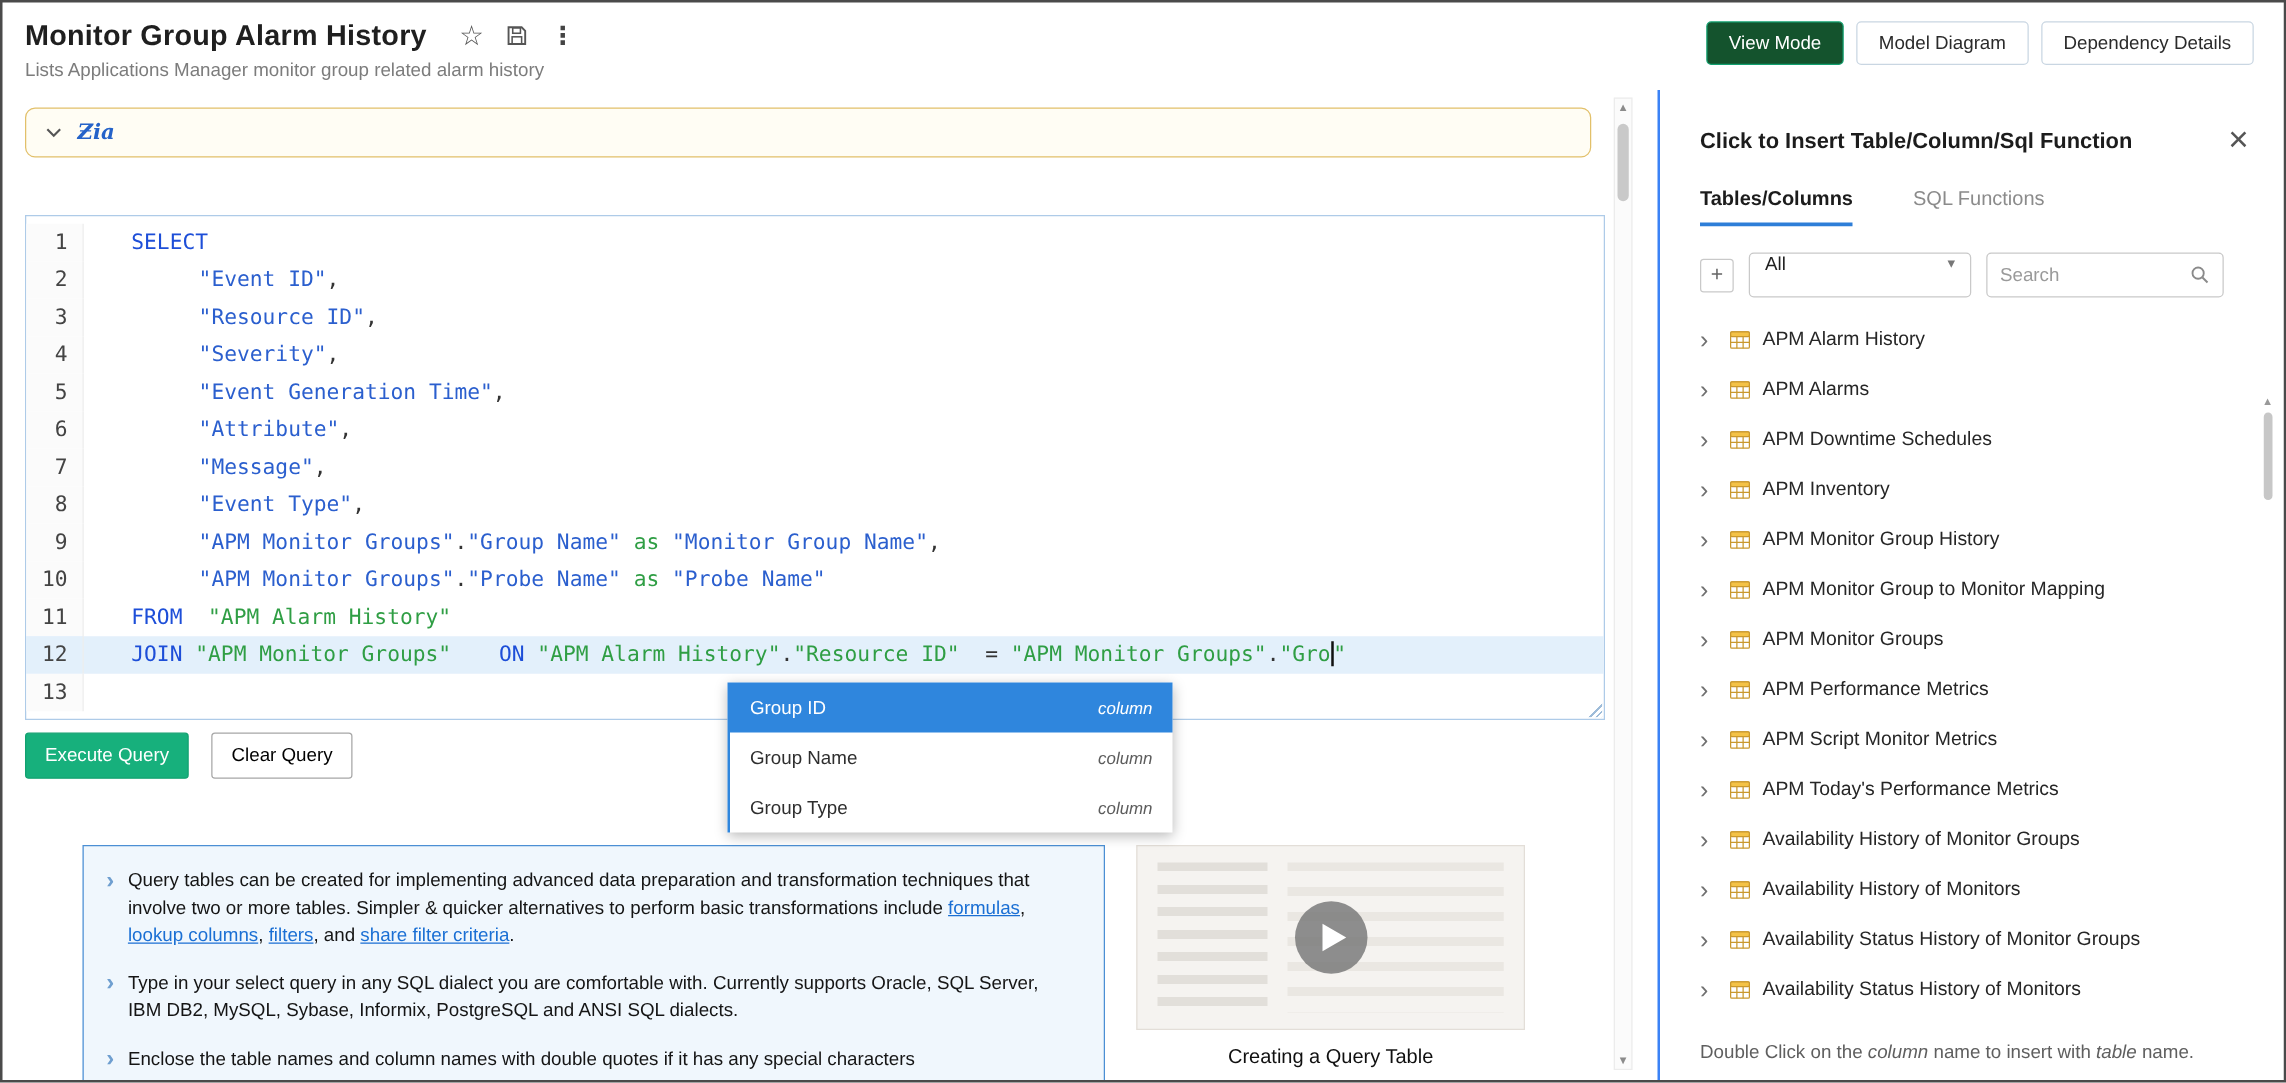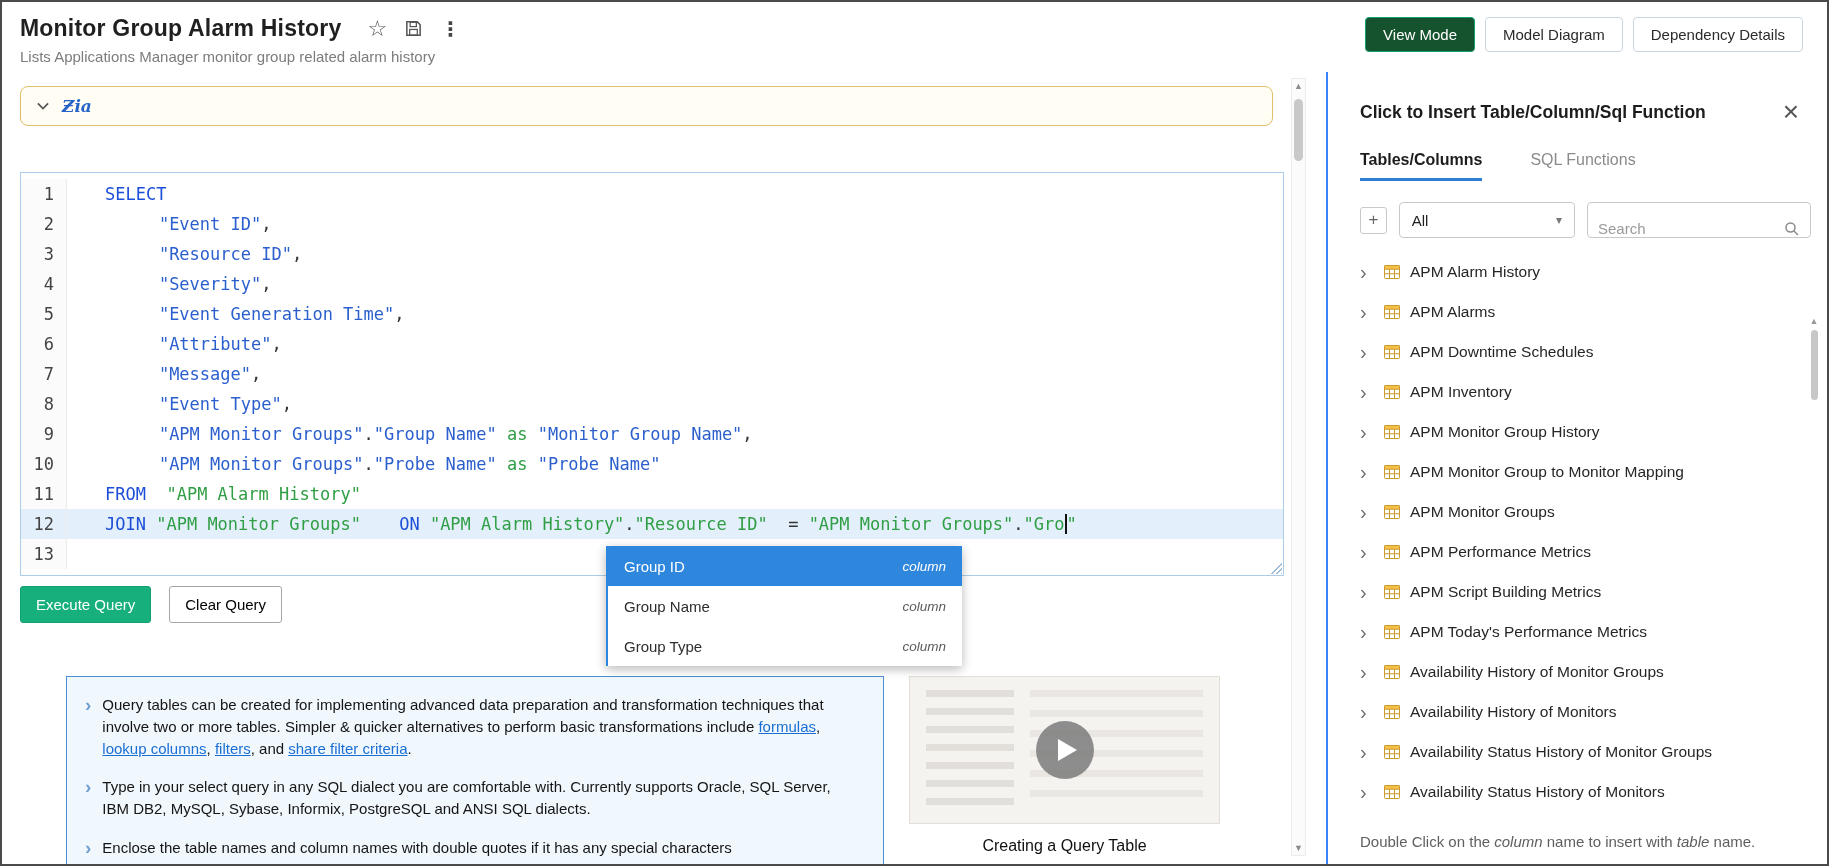--- a/index.html
+++ b/index.html
@@ -75,21 +75,21 @@
   .thumb-mock::before { content:""; position:absolute; left:16px; top:13px; bottom:13px; width:88px;
     background:repeating-linear-gradient(180deg,#e2dfda 0 7px, transparent 7px 18px); }
   .thumb-mock::after { content:""; position:absolute; left:120px; right:16px; top:13px; bottom:13px;
     background:repeating-linear-gradient(180deg,#eae7e2 0 7px, transparent 7px 20px); }
   .play-button { position:absolute; left:50%; top:50%; transform:translate(-50%,-50%); width:58px; height:58px;
     border-radius:50%; background:rgba(118,118,118,.82); display:flex; align-items:center; justify-content:center; }
   .play-tri { width:0; height:0; border-left:19px solid #fff; border-top:11px solid transparent; border-bottom:11px solid transparent; margin-left:6px; }
   .video-caption { text-align:center; font-weight:normal; font-size:16px; color:#101010; margin-top:13px; }
 
   
-  .autocomplete { position:absolute; left:604px; top:474px; width:356px; background:#fff; z-index:40;
+  .autocomplete { position:absolute; left:580px; top:474px; width:356px; background:#fff; z-index:40;
     border-left:2px solid #2f86dd; box-shadow:0 3px 10px rgba(0,0,0,.28); }
   .ac-row { display:flex; justify-content:space-between; align-items:center; height:40px; padding:0 16px; cursor:pointer; }
   .ac-label { font-size:15px; color:#2e2e2e; }
   .ac-type { font-style:italic; font-size:13.5px; color:#5c5c5c; }
   .ac-row.selected { background:#2f86dd; }
   .ac-row.selected .ac-label, .ac-row.selected .ac-type { color:#fff; }
 
   
   .main-scrollbar { position:absolute; right:20px; top:6px; bottom:8px; width:15px; background:#fbfbfb;
     border:1px solid #ececec; display:flex; flex-direction:column; align-items:center; justify-content:space-between; padding:2px 0; }
@@ -100,24 +100,24 @@
   .side { flex:1; border-left:2px solid #3b82f6; padding:30px 16px 14px 32px; display:flex; flex-direction:column; position:relative; overflow:hidden; }
   .side-header { display:flex; justify-content:space-between; align-items:flex-start; padding-right:12px; }
   .side-title { font-size:17.5px; font-weight:bold; color:#1c1c1c; }
   .close-x { font-size:28px; color:#555; line-height:20px; font-weight:300; cursor:pointer; }
   .tabs { display:flex; gap:48px; margin-top:28px; }
   .tab { font-size:16px; color:#8b8b8b; padding-bottom:9px; cursor:pointer; }
   .tab.active { color:#1c1c1c; font-weight:bold; border-bottom:3px solid #2e7ed8; }
   .controls { display:flex; align-items:center; gap:12px; margin-top:21px; }
   .expand-btn { width:27px; height:27px; border:1px solid #c9c9c9; border-radius:3px; display:flex; align-items:center; justify-content:center;
     font-size:17px; color:#666; cursor:pointer; }
-  .all-select { width:178px; height:36px; border:1px solid #c9c9c9; border-radius:4px; display:flex; align-items:center;
+  .all-select { width:178px; height:36px; border:1px solid #c9c9c9; border-radius:4px; display:flex; align-items:flex-start;
     justify-content:space-between; padding:0 12px; font-size:15px; color:#1f1f1f; cursor:pointer; background:#fff; }
   .select-chevron { color:#777; font-size:12px; }
-  .search-box { width:224px; height:36px; border:1px solid #c9c9c9; border-radius:4px; display:flex; align-items:flex-end; padding:0 10px; background:#fff; }
+  .search-box { width:190px; height:36px; border:1px solid #c9c9c9; border-radius:4px; display:flex; align-items:center; padding:0 10px; background:#fff; }
   .search-box input { border:none; outline:none; flex:1; min-width:0; font-size:15px; color:#333; font-family:inherit; background:transparent; }
   .search-box input::placeholder { color:#9a9a9a; }
   .search-icon { display:flex; margin-left:6px; }
   .tables-list { margin-top:14px; flex:1; overflow:hidden; }
   .table-row { display:flex; align-items:center; height:40px; cursor:pointer; }
   .row-chevron { color:#707070; font-size:20px; width:14px; line-height:18px; }
   .tbl-icon { margin:0 10px 0 10px; flex:0 0 auto; }
   .row-label { font-size:15.5px; color:#262626; }
   .side-footer { padding-top:8px; font-size:15px; color:#5f5f5f; }
   .side-footer .it { font-style:italic; }
@@ -382,21 +382,21 @@
             </svg>
             <span class="row-label">APM Performance Metrics</span>
           </div>
           <div class="table-row">
             <span class="row-chevron">›</span>
             <svg class="tbl-icon" width="16" height="16" viewBox="0 0 16 16">
               <rect x="0.5" y="1.5" width="15" height="13" rx="1" fill="#ffffff" stroke="#c9982e"></rect>
               <rect x="0.5" y="1.5" width="15" height="3.7" rx="1" fill="#f4c246" stroke="#c9982e"></rect>
               <path d="M0.5 9.8h15 M5.5 5.2v9.3 M10.5 5.2v9.3" stroke="#c9982e" fill="none"></path>
             </svg>
-            <span class="row-label">APM Script Building Metrics</span>
+            <span class="row-label">APM Script Monitor Metrics</span>
           </div>
           <div class="table-row">
             <span class="row-chevron">›</span>
             <svg class="tbl-icon" width="16" height="16" viewBox="0 0 16 16">
               <rect x="0.5" y="1.5" width="15" height="13" rx="1" fill="#ffffff" stroke="#c9982e"></rect>
               <rect x="0.5" y="1.5" width="15" height="3.7" rx="1" fill="#f4c246" stroke="#c9982e"></rect>
               <path d="M0.5 9.8h15 M5.5 5.2v9.3 M10.5 5.2v9.3" stroke="#c9982e" fill="none"></path>
             </svg>
             <span class="row-label">APM Today's Performance Metrics</span>
           </div>

